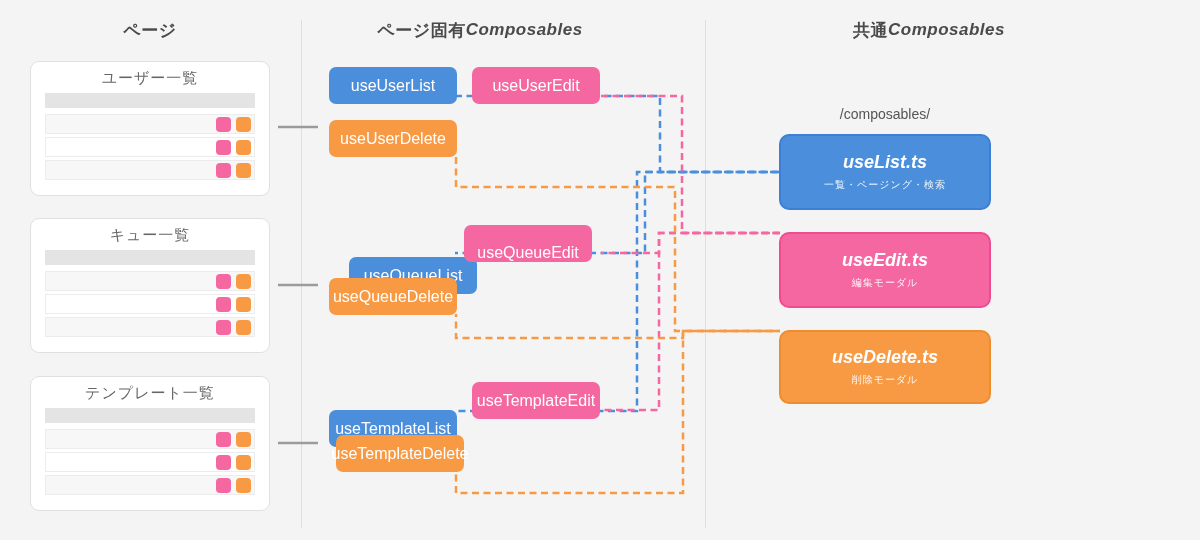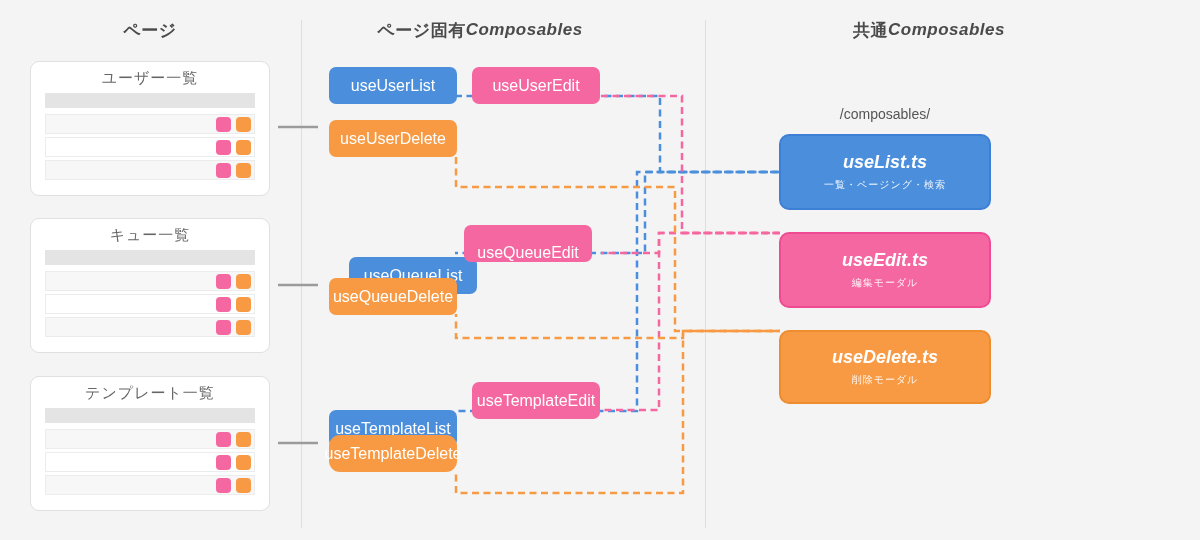--- a/index.html
+++ b/index.html
@@ -185,21 +185,21 @@
   <div class="node orange" style="left:329px;top:278px;">
       <span>useQueueDelete</span>
     </div>
 
   <div class="node blue" style="left:329px;top:362px;margin-top:48px;">
       <span>useTemplateList</span>
     </div>
   <div class="node pink" style="left:472px;top:382px;">
       <span>useTemplateEdit</span>
     </div>
-  <div class="node orange" style="left:329px;top:435px;border-radius:11px;">
+  <div class="node orange" style="left:336px;top:435px;">
       <span>useTemplateDelete</span>
     </div>
 
   <div class="folder-label">/composables/</div>
 
   <div class="shared-box blue" style="top:134px;height:76px;">
     <div class="box-title">useList.ts</div>
     <div class="box-desc">一覧・ページング・検索</div>
   </div>
   <div class="shared-box pink" style="top:232px;height:76px;">

